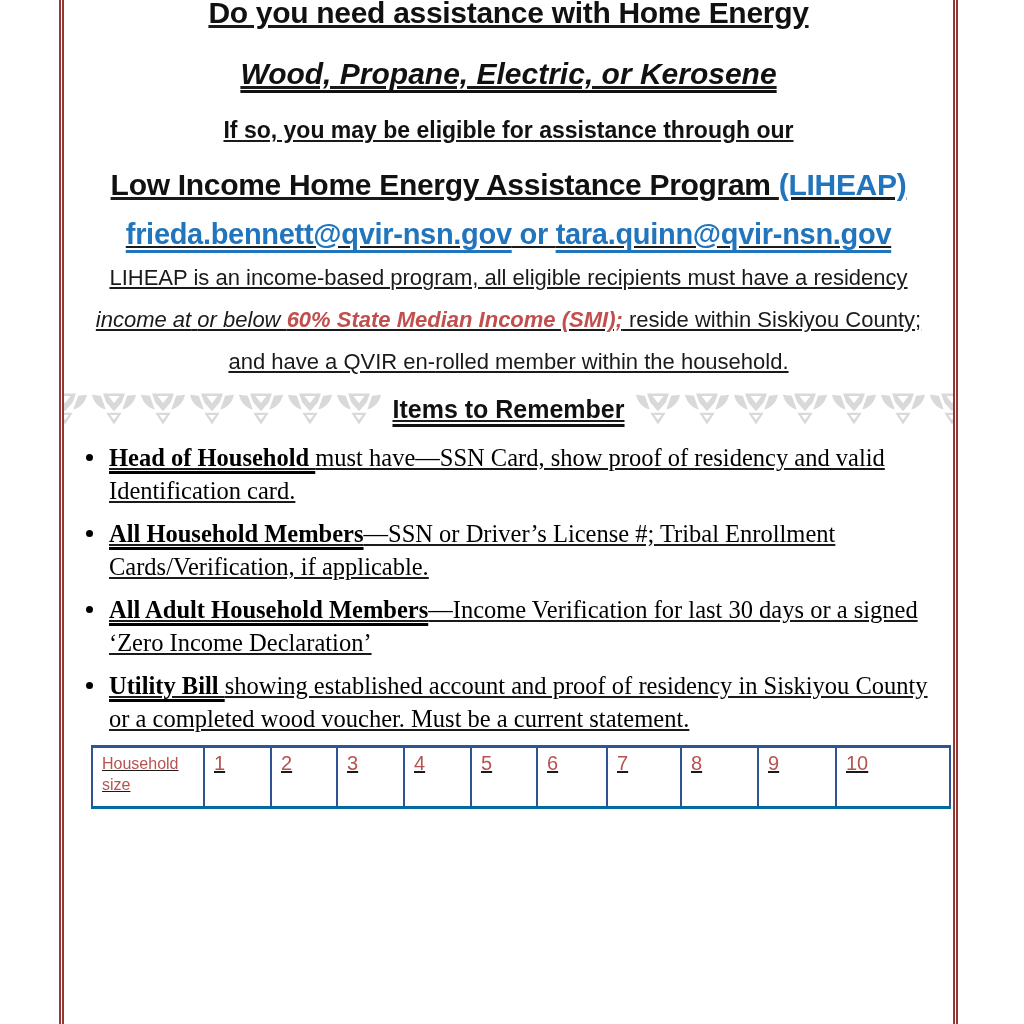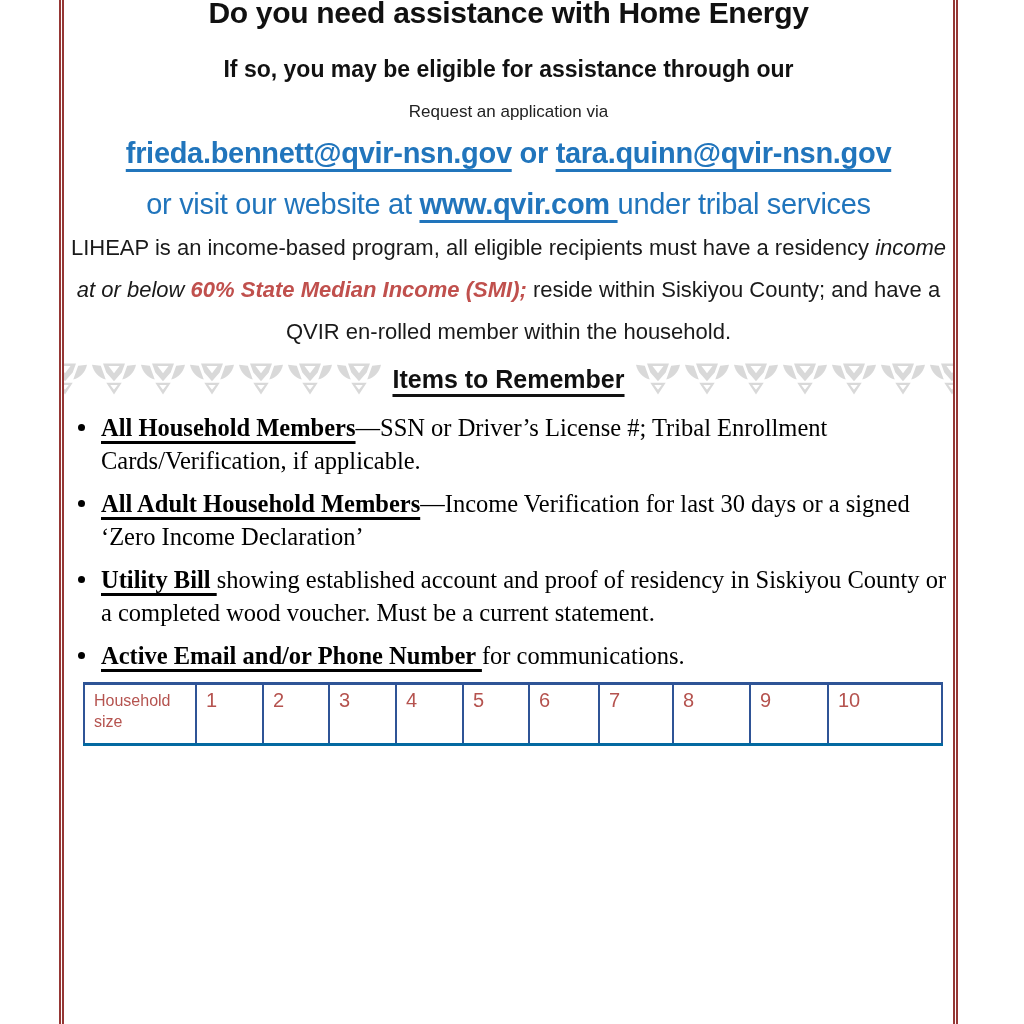--- a/index.html
+++ b/index.html
@@ -4,21 +4,21 @@
 <style>
   html,body{margin:0;padding:0;}
   body{
     width:1024px;height:1024px;overflow:hidden;background:#ffffff;
     font-family:"Liberation Sans",sans-serif;color:#1a1a1a;
   }
   .page{position:relative;width:1024px;height:1024px;background:#fff;}
   .frame{
     position:absolute;top:0;bottom:0;left:59px;right:66px;
     border-left:5px double #953735;border-right:5px double #953735;
-    padding:0 6px;box-sizing:border-box;overflow:hidden;
+    padding:0 14px;box-sizing:border-box;overflow:hidden;text-decoration:underline;
   }
   
   .title{
     margin:-5px 0 0 0;font-size:30px;font-weight:bold;letter-spacing:-0.3px;
     line-height:36px;text-align:center;color:#111;
   }
   .fuel{
     margin:25px 0 0 0;font-size:30px;font-weight:bold;font-style:italic;
     line-height:36px;text-align:center;color:#111;
   }
@@ -102,29 +102,29 @@
     <path fill="#D9D9D9" d="M40,2 C38.5,9 34,13.5 27.5,15.5 L32,3 Z"></path>
     <path fill="#D9D9D9" fill-rule="evenodd" d="M13,18.5 L27,18.5 L20,29 Z M16.6,20.4 L23.4,20.4 L20,24.8 Z"></path>
   </symbol>
 </svg>
 
 <div class="page">
   <div class="frame">
 
     <h1 class="title">Do you need assistance with Home Energy</h1>
 
+    <div class="fuel"><span>Wood, Propane, Electric, or Kerosene</span></div>
 
     <p class="eligible">If so, you may be eligible for assistance through our</p>
 
-
-    <p class="request">Request an application via</p>
+    <h2 class="program"><span>Low Income Home Energy Assistance Program </span><span class="abbr">(LIHEAP)</span></h2>
+
 
     <p class="emails"><span class="lnk">frieda.bennett@qvir-nsn.gov</span><span> or </span><span class="lnk">tara.quinn@qvir-nsn.gov</span></p>
 
-    <p class="website"><span>or visit our website at </span><span class="lnk">www.qvir.com </span><span>under tribal services</span></p>
 
 
     <p class="smi-para"><span>LIHEAP is an income-based program, all eligible recipients must have a residency </span><span class="it">income at</span>
       <span class="it">or below </span><span class="red">60% State Median Income (SMI);</span><span> reside within Siskiyou County; and have a QVIR en-</span><span>rolled member within the household.</span></p>
 
     <div class="items-row">
       <svg class="deco">
           <use href="#basket"></use>
         </svg>
       <svg class="deco">
@@ -163,24 +163,24 @@
         </svg>
       <svg class="deco">
           <use href="#basket"></use>
         </svg>
       <svg class="deco">
           <use href="#basket"></use>
         </svg>
     </div>
 
     <ul class="checklist">
+      <li><span class="dot"></span><span class="lead">Head of Household </span><span>must have—SSN Card, show proof of residency and valid Identification card.</span></li>
       <li><span class="dot"></span><span class="lead">All Household Members</span><span>—SSN or Driver’s License #; Tribal Enrollment Cards/Verification, if applicable.</span></li>
       <li><span class="dot"></span><span class="lead">All Adult Household Members</span><span>—Income Verification for last 30 days or a signed ‘Zero Income Declaration’</span></li>
       <li><span class="dot"></span><span class="lead">Utility Bill </span><span>showing established account and proof of residency in Siskiyou County or a completed wood voucher. Must be a current statement.</span></li>
-      <li><span class="dot"></span><span class="lead">Active Email and/or Phone Number </span><span>for communications.</span></li>
     </ul>
 
     <table class="smi-table">
       <colgroup>
         <col style="width:112px">
           <col style="width:67px">
           <col style="width:66px">
           <col style="width:67px">
           <col style="width:67px">
           <col style="width:66px">

